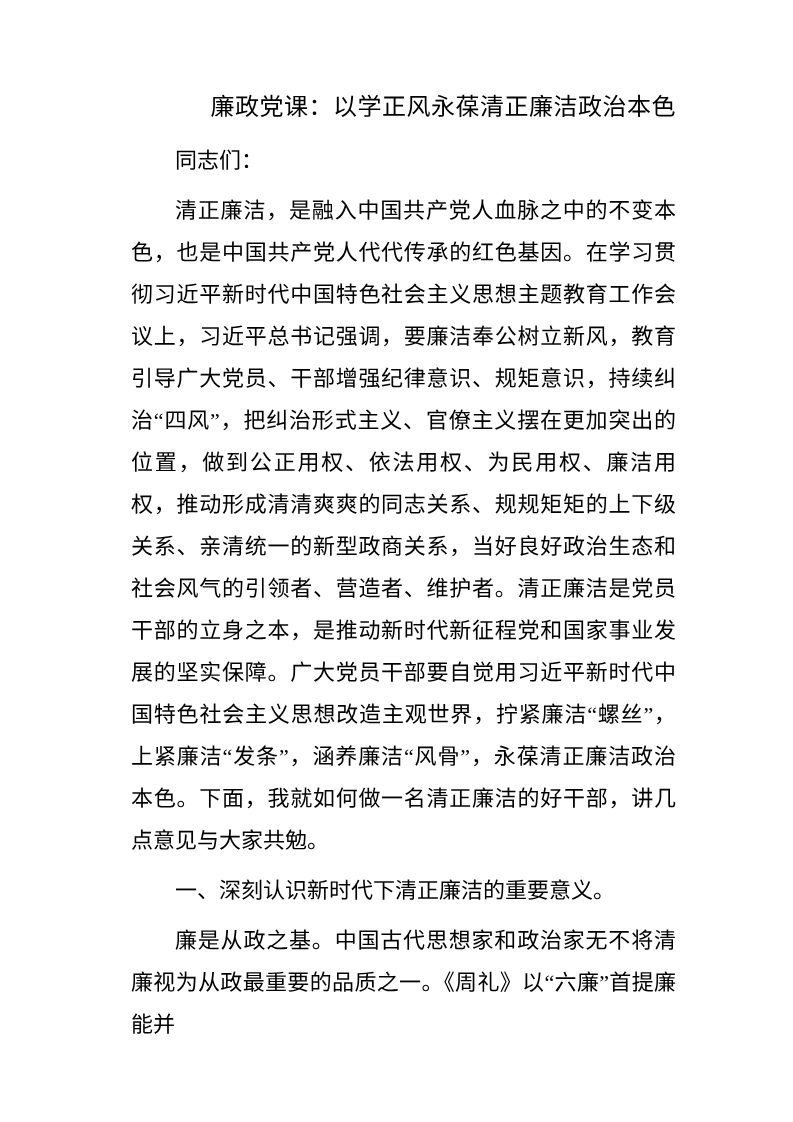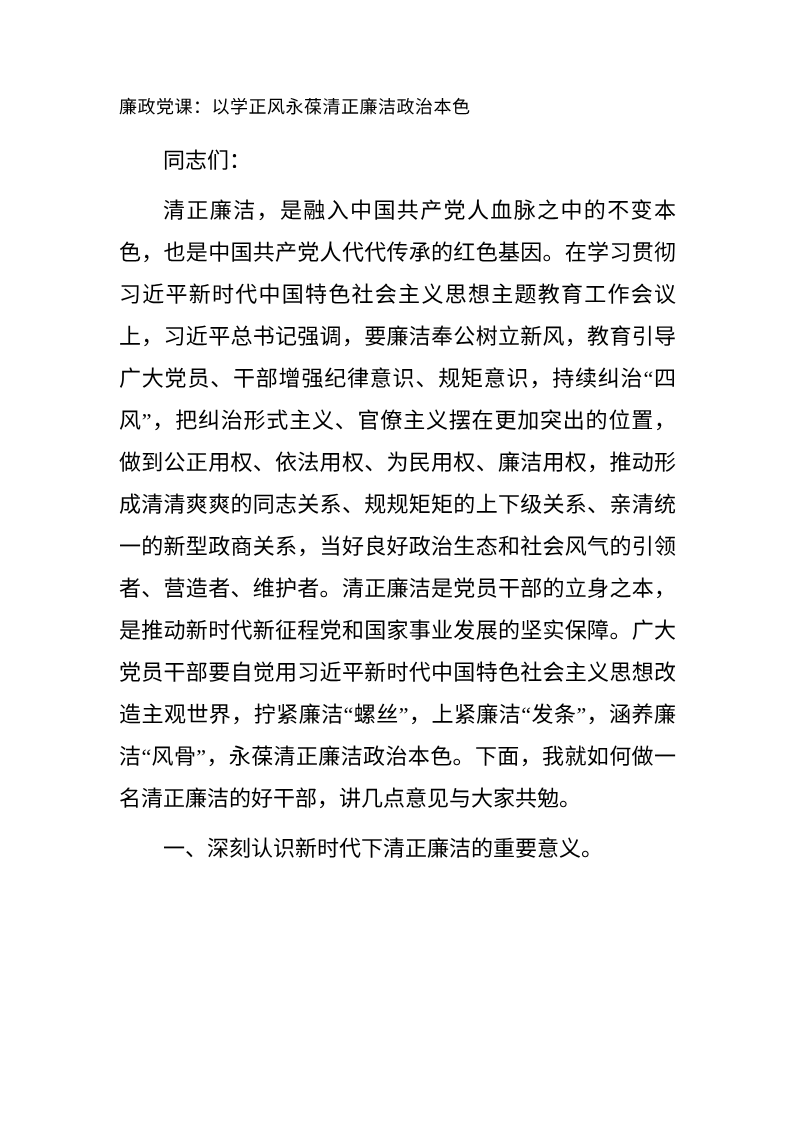--- a/index.html
+++ b/index.html
@@ -16,31 +16,31 @@
     font-family: "Liberation Serif", "DejaVu Serif", serif;
     color: #000000;
   }
   .content {
     position: absolute;
     left: 119px;
     top: 86px;
     width: 557px;
   }
   .doc-title {
-    font-size: 18px;
+    font-size: 24px;
     font-weight: normal;
     line-height: 42px;
-    text-align: left;
+    text-align: right;
     margin: 0 0 12px 0;
     letter-spacing: 0.5px;
   }
   .para {
     font-size: 22px;
     line-height: 42px;
-    margin: 0 0 8px 0;
+    margin: 0 0 8px 12px;
     text-align: justify;
     text-justify: inter-ideograph;
     text-indent: 44px;
     word-break: break-all;
   }
   .para:last-child {
     margin-bottom: 0;
   }
   .salutation {
     text-align: left;
@@ -48,14 +48,15 @@
 </style>
 </head>
 <body>
 
 <div class="page">
   <div class="content">
     <h1 class="doc-title">廉政党课：以学正风永葆清正廉洁政治本色</h1>
     <p class="para salutation">同志们：</p>
     <p class="para">清正廉洁，是融入中国共产党人血脉之中的不变本色，也是中国共产党人代代传承的红色基因。在学习贯彻习近平新时代中国特色社会主义思想主题教育工作会议上，习近平总书记强调，要廉洁奉公树立新风，教育引导广大党员、干部增强纪律意识、规矩意识，持续纠治“四风”，把纠治形式主义、官僚主义摆在更加突出的位置，做到公正用权、依法用权、为民用权、廉洁用权，推动形成清清爽爽的同志关系、规规矩矩的上下级关系、亲清统一的新型政商关系，当好良好政治生态和社会风气的引领者、营造者、维护者。清正廉洁是党员干部的立身之本，是推动新时代新征程党和国家事业发展的坚实保障。广大党员干部要自觉用习近平新时代中国特色社会主义思想改造主观世界，拧紧廉洁“螺丝”，上紧廉洁“发条”，涵养廉洁“风骨”，永葆清正廉洁政治本色。下面，我就如何做一名清正廉洁的好干部，讲几点意见与大家共勉。</p>
     <p class="para">一、深刻认识新时代下清正廉洁的重要意义。</p>
+    <p class="para">廉是从政之基。中国古代思想家和政治家无不将清廉视为从政最重要的品质之一。《周礼》以“六廉”首提廉能并</p>
   </div>
 </div>
 
 </body></html>

